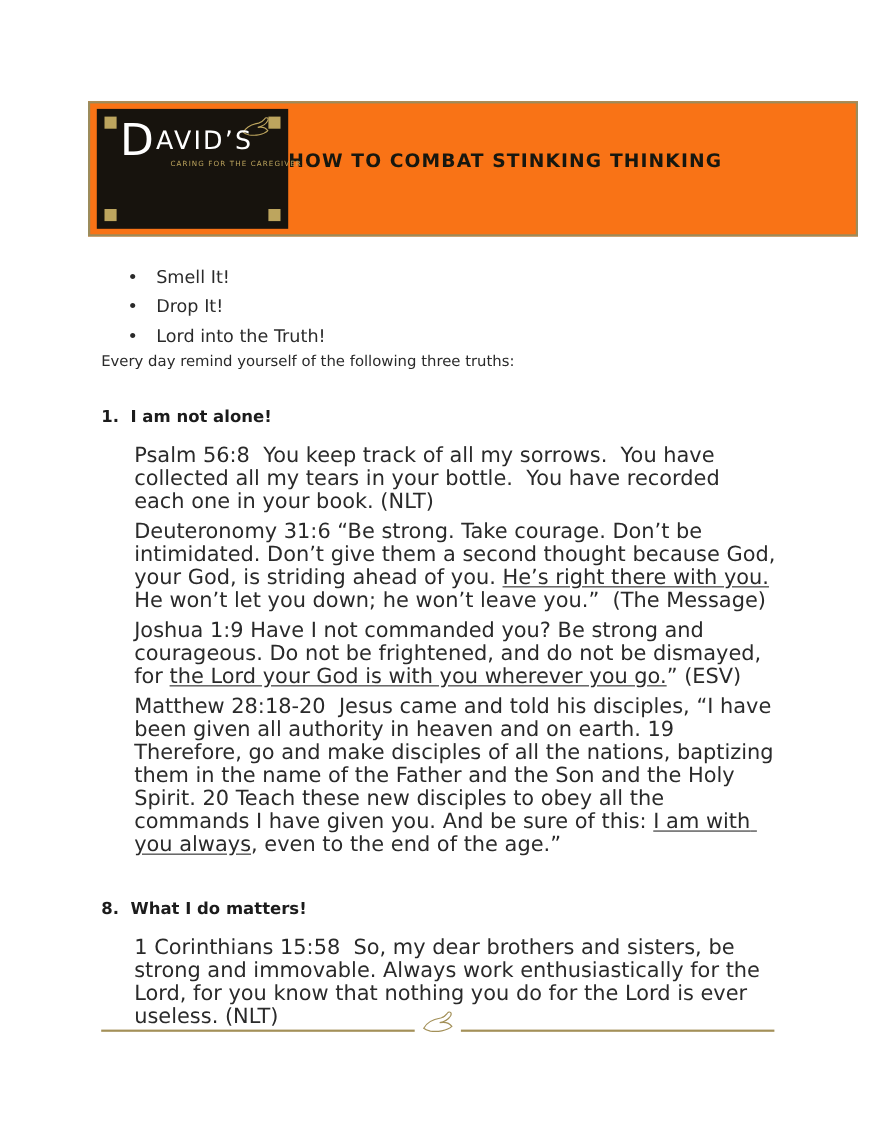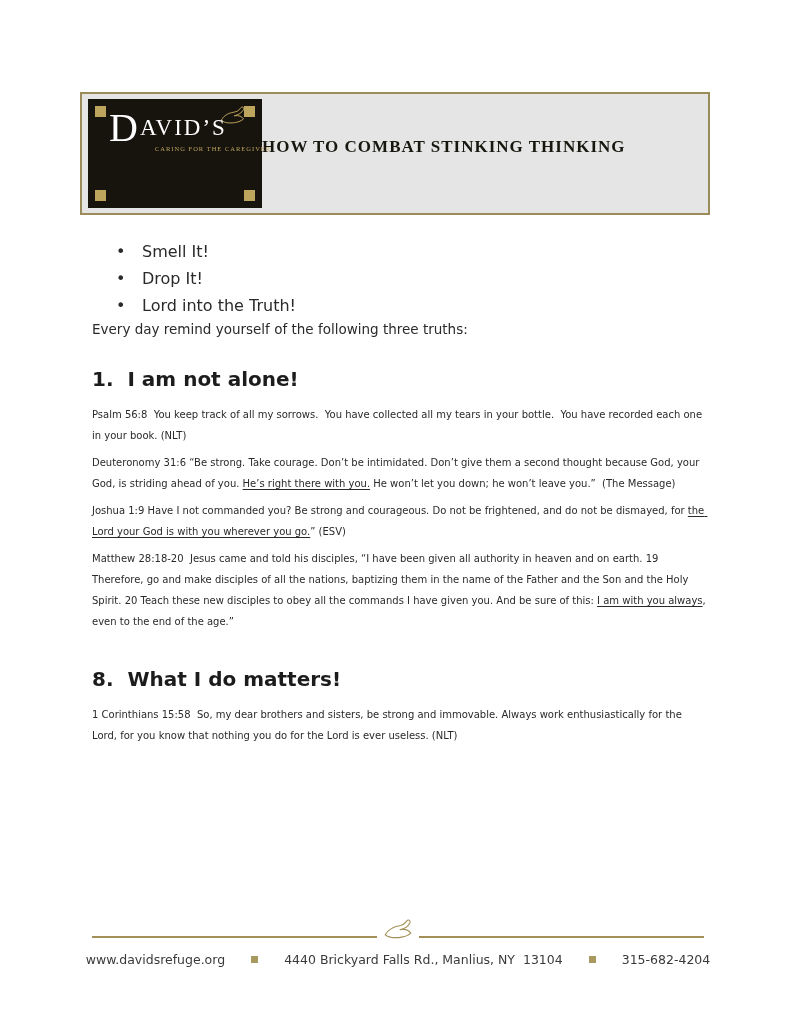--- a/index.html
+++ b/index.html
@@ -1,22 +1,22 @@
 <!DOCTYPE html>
 <html><head>
 <meta charset="utf-8">
 <style>
   * { margin:0; padding:0; box-sizing:border-box; }
   html,body { background:#ffffff; }
   body { font-family:"DejaVu Sans","Liberation Sans",sans-serif; }
   .page { position:relative; width:791px; height:1024px; background:#fff; margin:0 auto; overflow:hidden; }
 
   
-  .banner { position:absolute; left:80px; top:92px; width:630px; height:123px;
-            background:#e5e5e5; border:2px solid #9c8c5c; display:flex;font-family:Liberation Serif, serif; }
+  .banner { position:absolute; left:80px; top:92px; width:700px; height:123px;
+            background:#f97316; border:2px solid #9c8c5c; display:flex; }
   .logo-box { position:relative; flex:0 0 174px; margin:5px 0 5px 6px; background:#17130d; }
   .corner { position:absolute; width:11px; height:11px; background:#bda55e; }
   .corner.tl { top:7px; left:7px; } .corner.tr { top:7px; right:7px; }
   .corner.bl { bottom:7px; left:7px; } .corner.br { bottom:7px; right:7px; }
   .logo-text { position:absolute; left:21px; top:14px; color:#ffffff; }
   .logo-line { white-space:nowrap; letter-spacing:2px; font-weight:400; }
   .logo-line .big { font-size:40px; line-height:30px; vertical-align:-6px; }
   .l1 { font-size:23px; line-height:30px; }
   .l2 { font-size:23px; line-height:30px; margin:-4px 0 0 26px; }
   .logo-bird { position:absolute; right:16px; top:6px; }
@@ -26,23 +26,23 @@
   .title-wrap h1 { font-size:17px; font-weight:700; letter-spacing:1px;
                    color:#17170f; margin-top:-14px; white-space:nowrap; }
 
   
   .content { position:absolute; left:92px; top:238px; width:614px; color:#2a2a2a; }
   ul.bullets { list-style:none; margin-left:24px; }
   ul.bullets li { position:relative; padding-left:26px; font-size:16px; line-height:27px; }
   ul.bullets li::before { content:"\2022"; position:absolute; left:0; top:0; }
   .intro { font-size:13.5px; line-height:20px; white-space:pre-wrap; }
   .sections section + section { margin-top:36px; }
-  .sections h2 { margin-top:29px; font-size:20px; line-height:22px; font-weight:700;
+  .sections h2 { margin-top:29px; font-size:15px; line-height:22px; font-weight:700;
                  color:#1c1c1c; white-space:pre-wrap; }
-  .sections p { margin-top:14px; font-size:10px; line-height:21px; white-space:pre-wrap; }
+  .sections p { margin-top:14px; font-size:19px; line-height:21px; white-space:pre-wrap;margin-left:30px; }
   .sections p + p { margin-top:6px; }
   .sections .u { text-decoration:underline; text-underline-offset:2px; }
 
   
   .footer { position:absolute; left:92px; top:916px; width:612px; }
   .rule-row { display:flex; align-items:flex-end; }
   .rule-line { flex:1; height:2px; background:#a39058; margin-bottom:2px; }
   .ornament { flex:0 0 auto; margin:0 4px; line-height:0; }
   .info { margin-top:12px; display:flex; justify-content:center; align-items:center;
           gap:26px; font-size:12.5px; color:#3a3a3a; }
@@ -100,22 +100,15 @@
   <footer class="footer">
     <div class="rule-row">
       <span class="rule-line"></span>
       <span class="ornament">
         <svg viewBox="0 0 40 28" width="34" height="24">
           <path d="M5 22 C9 14 17 12 23 11 C28 10 29 7 31 5 C33 4 35 5 34 8 C32 12 27 15 22 16 C28 15 33 17 35 20 C30 25 19 26 12 25 C8 24 6 23 5 22 Z" fill="none" stroke="#a39058" stroke-width="1.3"></path>
         </svg>
       </span>
       <span class="rule-line"></span>
     </div>
-    <div class="info">
-      <span class="info-item">www.davidsrefuge.org</span>
-      <span class="sq"></span>
-      <span class="info-item">4440 Brickyard Falls Rd., Manlius, NY  13104</span>
-      <span class="sq"></span>
-      <span class="info-item">315-682-4204</span>
-    </div>
   </footer>
 
 </div>
 
 </body></html>

